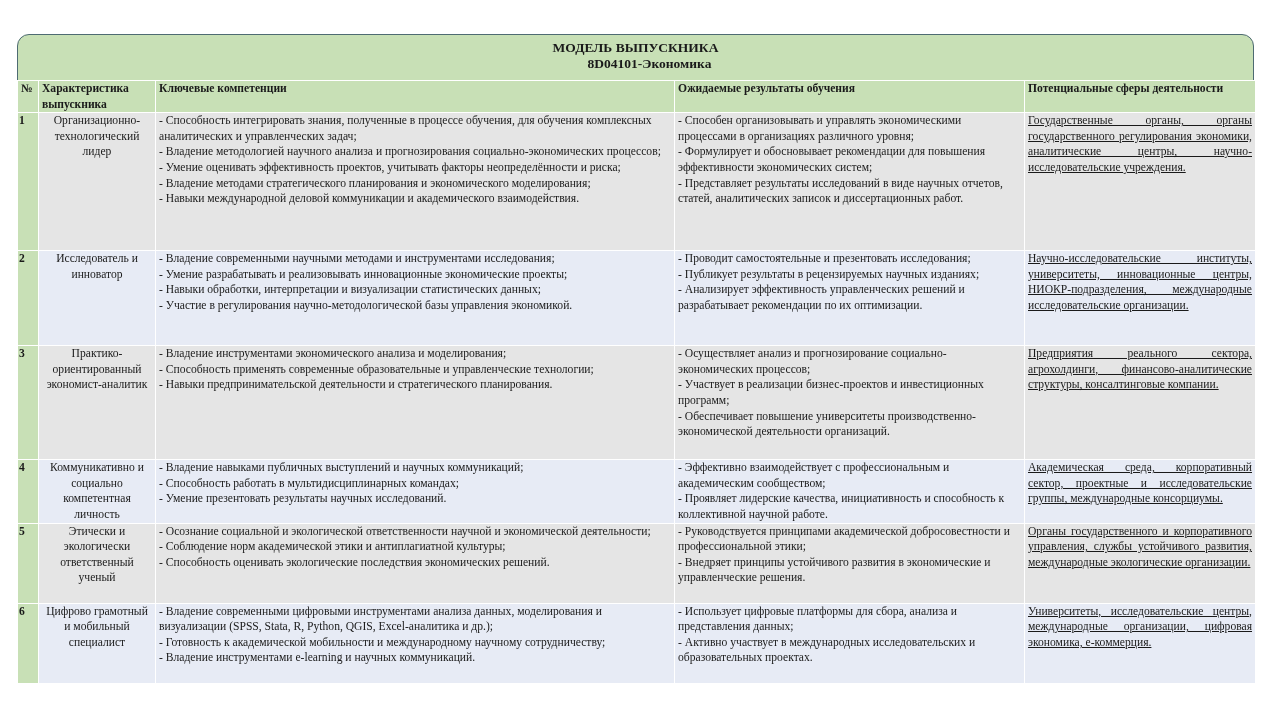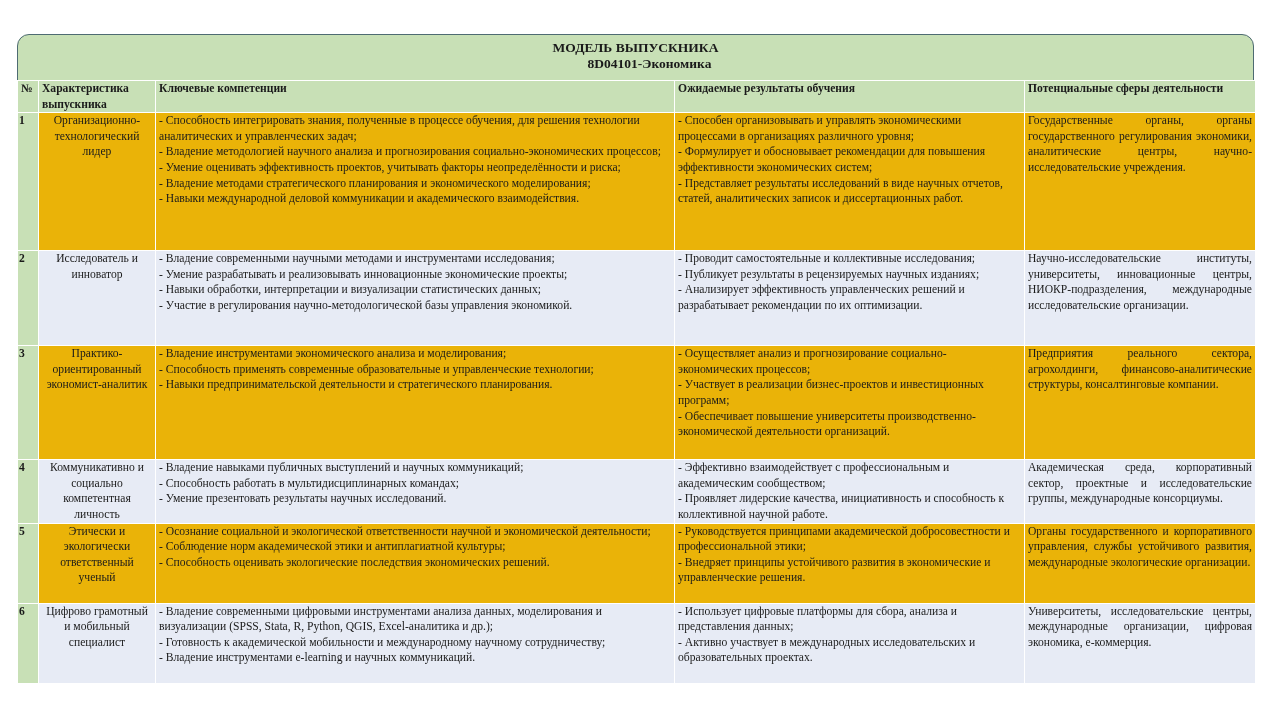--- a/index.html
+++ b/index.html
@@ -17,24 +17,24 @@
   table.model {
     position: absolute; left: 17px; top: 80px; width: 1238px;
     border-collapse: collapse; table-layout: fixed; font-size: 11.6px; line-height: 15.6px;
   }
   table.model td, table.model th {
     border: 1.5px solid #ffffff; vertical-align: top; padding: 0 3px; box-sizing: border-box;
   }
   table.model th { background: #c8e0b6; font-weight: bold; height: 30px; text-align: left; }
   table.model th.center { }
   td.num { background: #c8e0b6; font-weight: bold; padding-left: 1px !important; }
-  tr.dark td.cell { background: #eab308; }
+  tr.dark td.cell { background: #e5e5e5; }
   tr.light td.cell { background: #e7ebf5; }
   td.char { text-align: center; }
-  td.sphere { text-align: justify; text-align-last: left; }
+  td.sphere { text-align: justify; text-align-last: left; text-decoration: underline; }
   .line { display: block; }
 </style>
 </head>
 <body>
 
 <div class="title-box">
   <div class="t1">МОДЕЛЬ ВЫПУСКНИКА</div>
   <div class="t2">8D04101-Экономика</div>
 </div>
 
@@ -53,21 +53,21 @@
       <th class="center">Ключевые компетенции</th>
       <th class="center">Ожидаемые результаты обучения</th>
       <th>Потенциальные сферы деятельности</th>
     </tr>
   </thead>
   <tbody id="tbody">
       <tr class="dark" style="height: 138px;">
         <td class="num">1</td>
         <td class="cell char">Организационно-технологический лидер</td>
         <td class="cell">
-          <span class="line">- Способность интегрировать знания, полученные в процессе обучения, для решения технологии аналитических и управленческих задач;</span>
+          <span class="line">- Способность интегрировать знания, полученные в процессе обучения, для обучения комплексных аналитических и управленческих задач;</span>
           <span class="line">- Владение методологией научного анализа и прогнозирования социально-экономических процессов;</span>
           <span class="line">- Умение оценивать эффективность проектов, учитывать факторы неопределённости и риска;</span>
           <span class="line">- Владение методами стратегического планирования и экономического моделирования;</span>
           <span class="line">- Навыки международной деловой коммуникации и академического взаимодействия.</span>
         </td>
         <td class="cell">
           <span class="line">- Способен организовывать и управлять экономическими процессами в организациях различного уровня;</span>
           <span class="line">- Формулирует и обосновывает рекомендации для повышения эффективности экономических систем;</span>
           <span class="line">- Представляет результаты исследований в виде научных отчетов, статей, аналитических записок и диссертационных работ.</span>
         </td>
@@ -76,21 +76,21 @@
       <tr class="light" style="height: 95px;">
         <td class="num">2</td>
         <td class="cell char">Исследователь и инноватор</td>
         <td class="cell">
           <span class="line">- Владение современными научными методами и инструментами исследования;</span>
           <span class="line">- Умение разрабатывать и реализовывать инновационные экономические проекты;</span>
           <span class="line">- Навыки обработки, интерпретации и визуализации статистических данных;</span>
           <span class="line">- Участие в регулирования научно-методологической базы управления экономикой.</span>
         </td>
         <td class="cell">
-          <span class="line">- Проводит самостоятельные и коллективные исследования;</span>
+          <span class="line">- Проводит самостоятельные и презентовать исследования;</span>
           <span class="line">- Публикует результаты в рецензируемых научных изданиях;</span>
           <span class="line">- Анализирует эффективность управленческих решений и разрабатывает рекомендации по их оптимизации.</span>
         </td>
         <td class="cell sphere">Научно-исследовательские институты, университеты, инновационные центры, НИОКР-подразделения, международные исследовательские организации.</td>
       </tr>
       <tr class="dark" style="height: 114px;">
         <td class="num">3</td>
         <td class="cell char">Практико-ориентированный экономист-аналитик</td>
         <td class="cell">
           <span class="line">- Владение инструментами экономического анализа и моделирования;</span>

